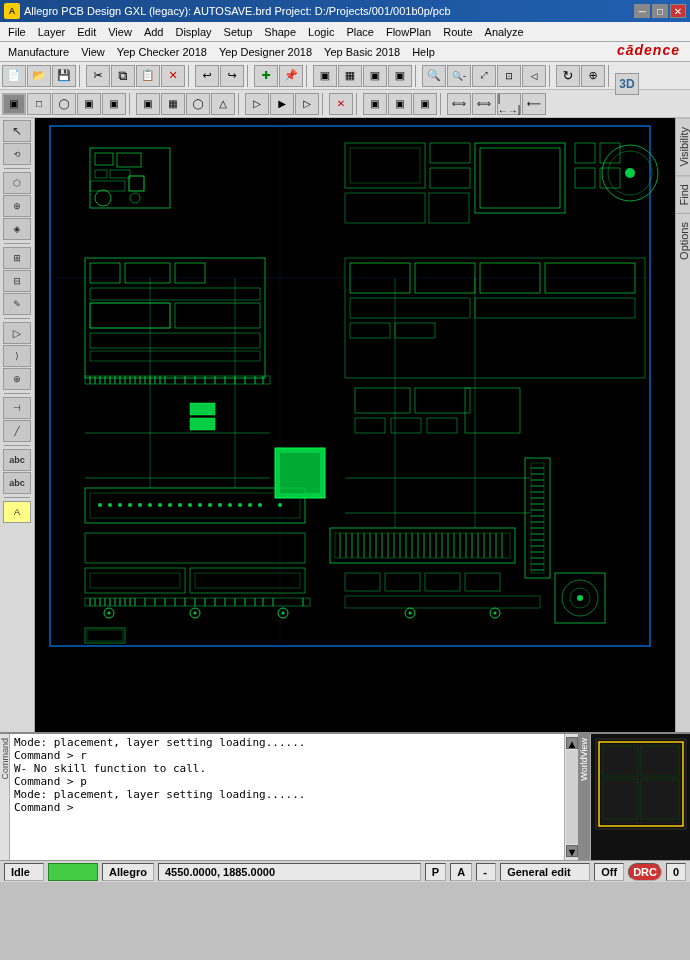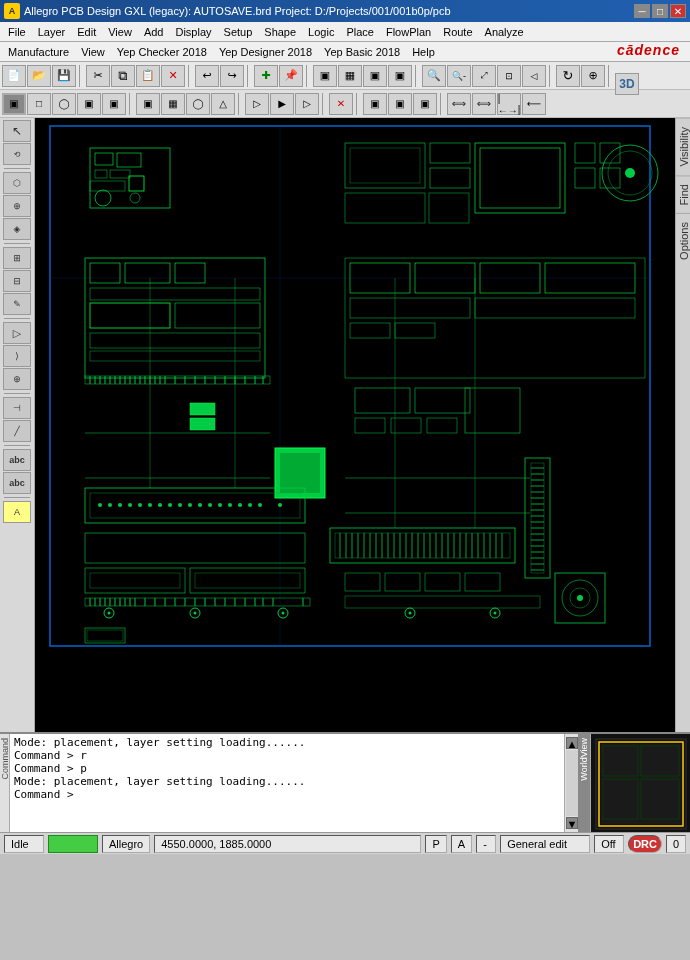--- a/index.html
+++ b/index.html
@@ -204,21 +204,21 @@
       font-size: 11px;
       background: #d0d0d0;
       border-bottom: 1px solid #aaa;
       cursor: pointer;
       white-space: nowrap;
       color: #333;
     }
 
     
     #console-area {
-      height: 100px;
+      height: 128px;
       background: #fff;
       border-top: 2px solid #888;
       display: flex;
     }
     #console-left {
       width: 10px;
       background: #e0e0e0;
       border-right: 1px solid #aaa;
       display: flex;
       flex-direction: column;
@@ -268,20 +268,21 @@
       padding: 0 4px;
       gap: 4px;
     }
     .status-seg {
       padding: 1px 6px;
       border: 1px inset #aaa;
       background: #e8e8e8;
       height: 18px;
       display: flex;
       align-items: center;
+      font-weight: bold;
     }
     .status-idle {
       width: 40px;
     }
     .status-green {
       width: 50px;
       background: #44cc44;
       border: 1px solid #228822;
     }
     .status-coords {
@@ -678,20 +679,21 @@
   </div>
 </div>
 
 <div id="console-area">
   <div id="console-left">
     <div class="console-side-label">Command</div>
   </div>
   <div id="console-text">
     <div>Mode: placement, layer setting loading......</div>
     <div>Command &gt; r</div>
+    <div>W- No skill function to call.</div>
     <div>Command &gt; p</div>
     <div>Mode: placement, layer setting loading......</div>
     <div>Command &gt;</div>
   </div>
   <div id="console-scrollbar" style="display: flex; flex-direction: column; width: 14px; align-items: center; padding: 2px 0px;">
     <div style="width:12px; height:12px; background:#888; border:1px solid #666; margin:1px auto; cursor:pointer;">▲</div>
     <div style="flex:1; background:#d0d0d0; width:12px; margin: 0 auto;"></div>
     <div style="width:12px; height:12px; background:#888; border:1px solid #666; margin:1px auto; cursor:pointer;">▼</div>
   </div>
   <div style="width:12px; background:#888; display:flex; flex-direction:column; align-items:center; cursor:pointer;">

